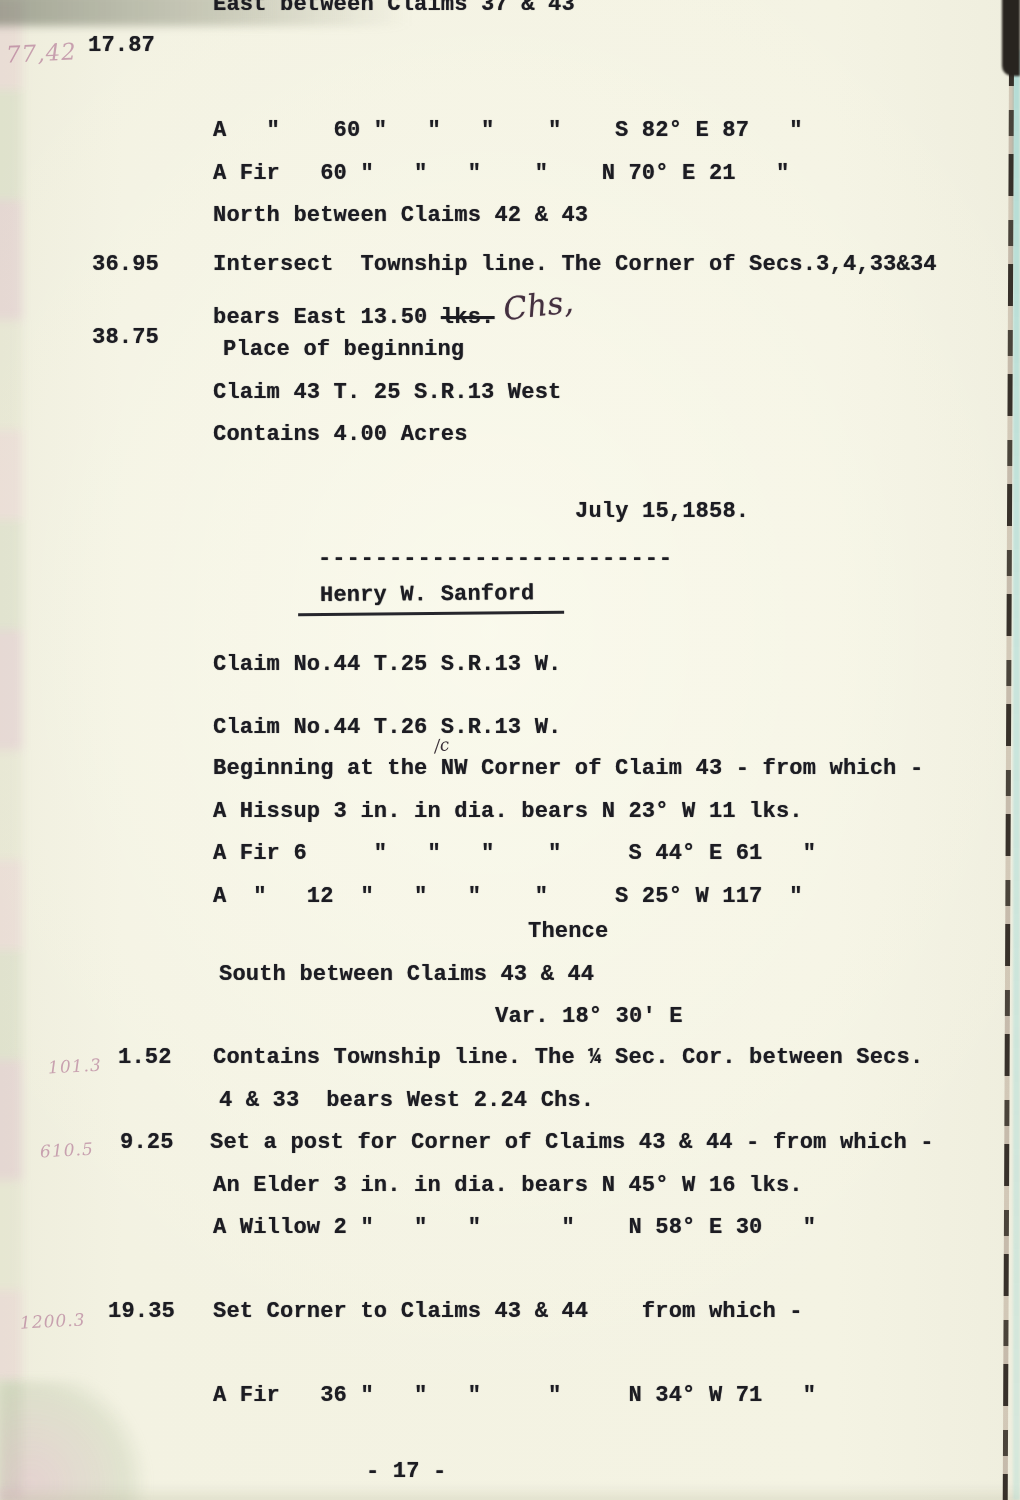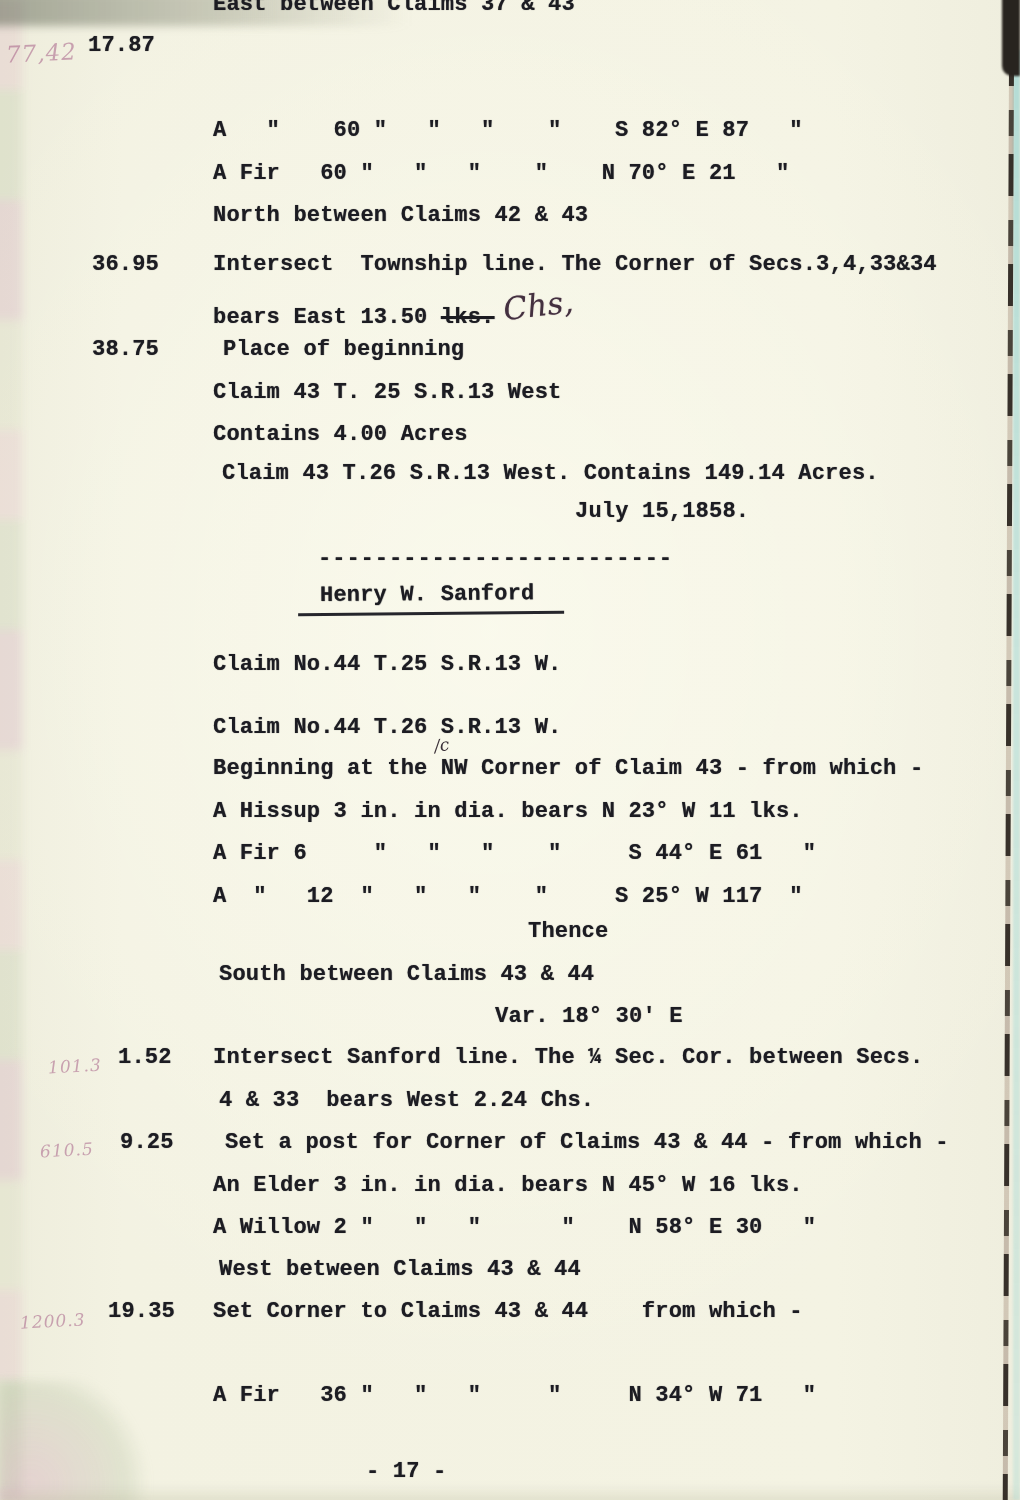--- a/index.html
+++ b/index.html
@@ -76,59 +76,57 @@
   <div class="art art-rightline"></div>
   <div class="art art-rightblotch"></div>
 
   <div class="pencil" style="left:6px;top:40px;font-size:23px">77,42</div>
   <div class="pencil" style="left:48px;top:1056px;font-size:17px">101.3</div>
   <div class="pencil" style="left:40px;top:1140px;font-size:17px">610.5</div>
   <div class="pencil" style="left:20px;top:1311px;font-size:17px">1200.3</div>
 
   <div class="tl" style="left:88px;top:33px">17.87</div>
   <div class="tl" style="left:92px;top:252px">36.95</div>
-  <div class="tl" style="left:92px;top:337px">38.75</div>
+  <div class="tl" style="left:92px;top:325px">38.75</div>
   <div class="tl" style="left:118px;top:1045px">1.52</div>
   <div class="tl" style="left:120px;top:1130px">9.25</div>
   <div class="tl" style="left:108px;top:1299px">19.35</div>
 
   <div class="tl" style="left:213px;top:-8px">East between Claims 37 &amp; 43</div>
   <div class="tl" style="left:213px;top:118px">A   "    60 "   "   "    "    S 82° E 87   "</div>
   <div class="tl" style="left:213px;top:161px">A Fir   60 "   "   "    "    N 70° E 21   "</div>
   <div class="tl" style="left:213px;top:203px">North between Claims 42 &amp; 43</div>
   <div class="tl" style="left:213px;top:252px">Intersect  Township line. The Corner of Secs.3,4,33&amp;34</div>
 
   <div class="tl" style="left:213px;top:294px"><span>bears East 13.50 </span><span class="strike">lks.</span><span class="hand-chs">Chs,</span></div>
 
   <div class="tl" style="left:223px;top:337px">Place of beginning</div>
   <div class="tl" style="left:213px;top:380px">Claim 43 T. 25 S.R.13 West</div>
   <div class="tl" style="left:213px;top:422px">Contains 4.00 Acres</div>
-  <div class="tl" style="left:222px;top:461px">Claim 43 T.26 S.R.13 West. Contains 149.14 Acres.</div>
   <div class="tl" style="left:575px;top:499px">July 15,1858.</div>
   <div class="tl" style="left:318px;top:546px;letter-spacing:1px">-------------------------</div>
 
   <div class="sig-wrap" style="left:298px;top:582px"><span class="tl" style="position:static">Henry W. Sanford</span></div>
 
   <div class="tl" style="left:213px;top:652px">Claim No.44 T.25 S.R.13 W.</div>
   <div class="tl" style="left:213px;top:715px">Claim No.44 T.26 S.R.13 W.</div>
 
   <div class="nwmark" style="left:434px;top:735px">/ϲ</div>
 
   <div class="tl" style="left:213px;top:756px">Beginning at the NW Corner of Claim 43 - from which -</div>
   <div class="tl" style="left:213px;top:799px">A Hissup 3 in. in dia. bears N 23° W 11 lks.</div>
   <div class="tl" style="left:213px;top:841px">A Fir 6     "   "   "    "     S 44° E 61   "</div>
   <div class="tl" style="left:213px;top:884px">A  "   12  "   "   "    "     S 25° W 117  "</div>
   <div class="tl" style="left:528px;top:919px">Thence</div>
   <div class="tl" style="left:219px;top:962px">South between Claims 43 &amp; 44</div>
   <div class="tl" style="left:495px;top:1004px">Var. 18° 30' E</div>
-  <div class="tl" style="left:213px;top:1045px">Intersect Sanford line. The ¼ Sec. Cor. between Secs.</div>
+  <div class="tl" style="left:213px;top:1045px">Contains Township line. The ¼ Sec. Cor. between Secs.</div>
   <div class="tl" style="left:219px;top:1088px">4 &amp; 33  bears West 2.24 Chs.</div>
-  <div class="tl" style="left:225px;top:1130px">Set a post for Corner of Claims 43 &amp; 44 - from which -</div>
+  <div class="tl" style="left:210px;top:1130px">Set a post for Corner of Claims 43 &amp; 44 - from which -</div>
   <div class="tl" style="left:213px;top:1173px">An Elder 3 in. in dia. bears N 45° W 16 lks.</div>
   <div class="tl" style="left:213px;top:1215px">A Willow 2 "   "   "      "    N 58° E 30   "</div>
-  <div class="tl" style="left:219px;top:1257px">West between Claims 43 &amp; 44</div>
   <div class="tl" style="left:213px;top:1299px">Set Corner to Claims 43 &amp; 44    from which -</div>
   <div class="tl" style="left:213px;top:1383px">A Fir   36 "   "   "     "     N 34° W 71   "</div>
 
 
   <div class="tl" style="left:366px;top:1459px">- 17 -</div>
 
 </div>
 
 </body></html>

